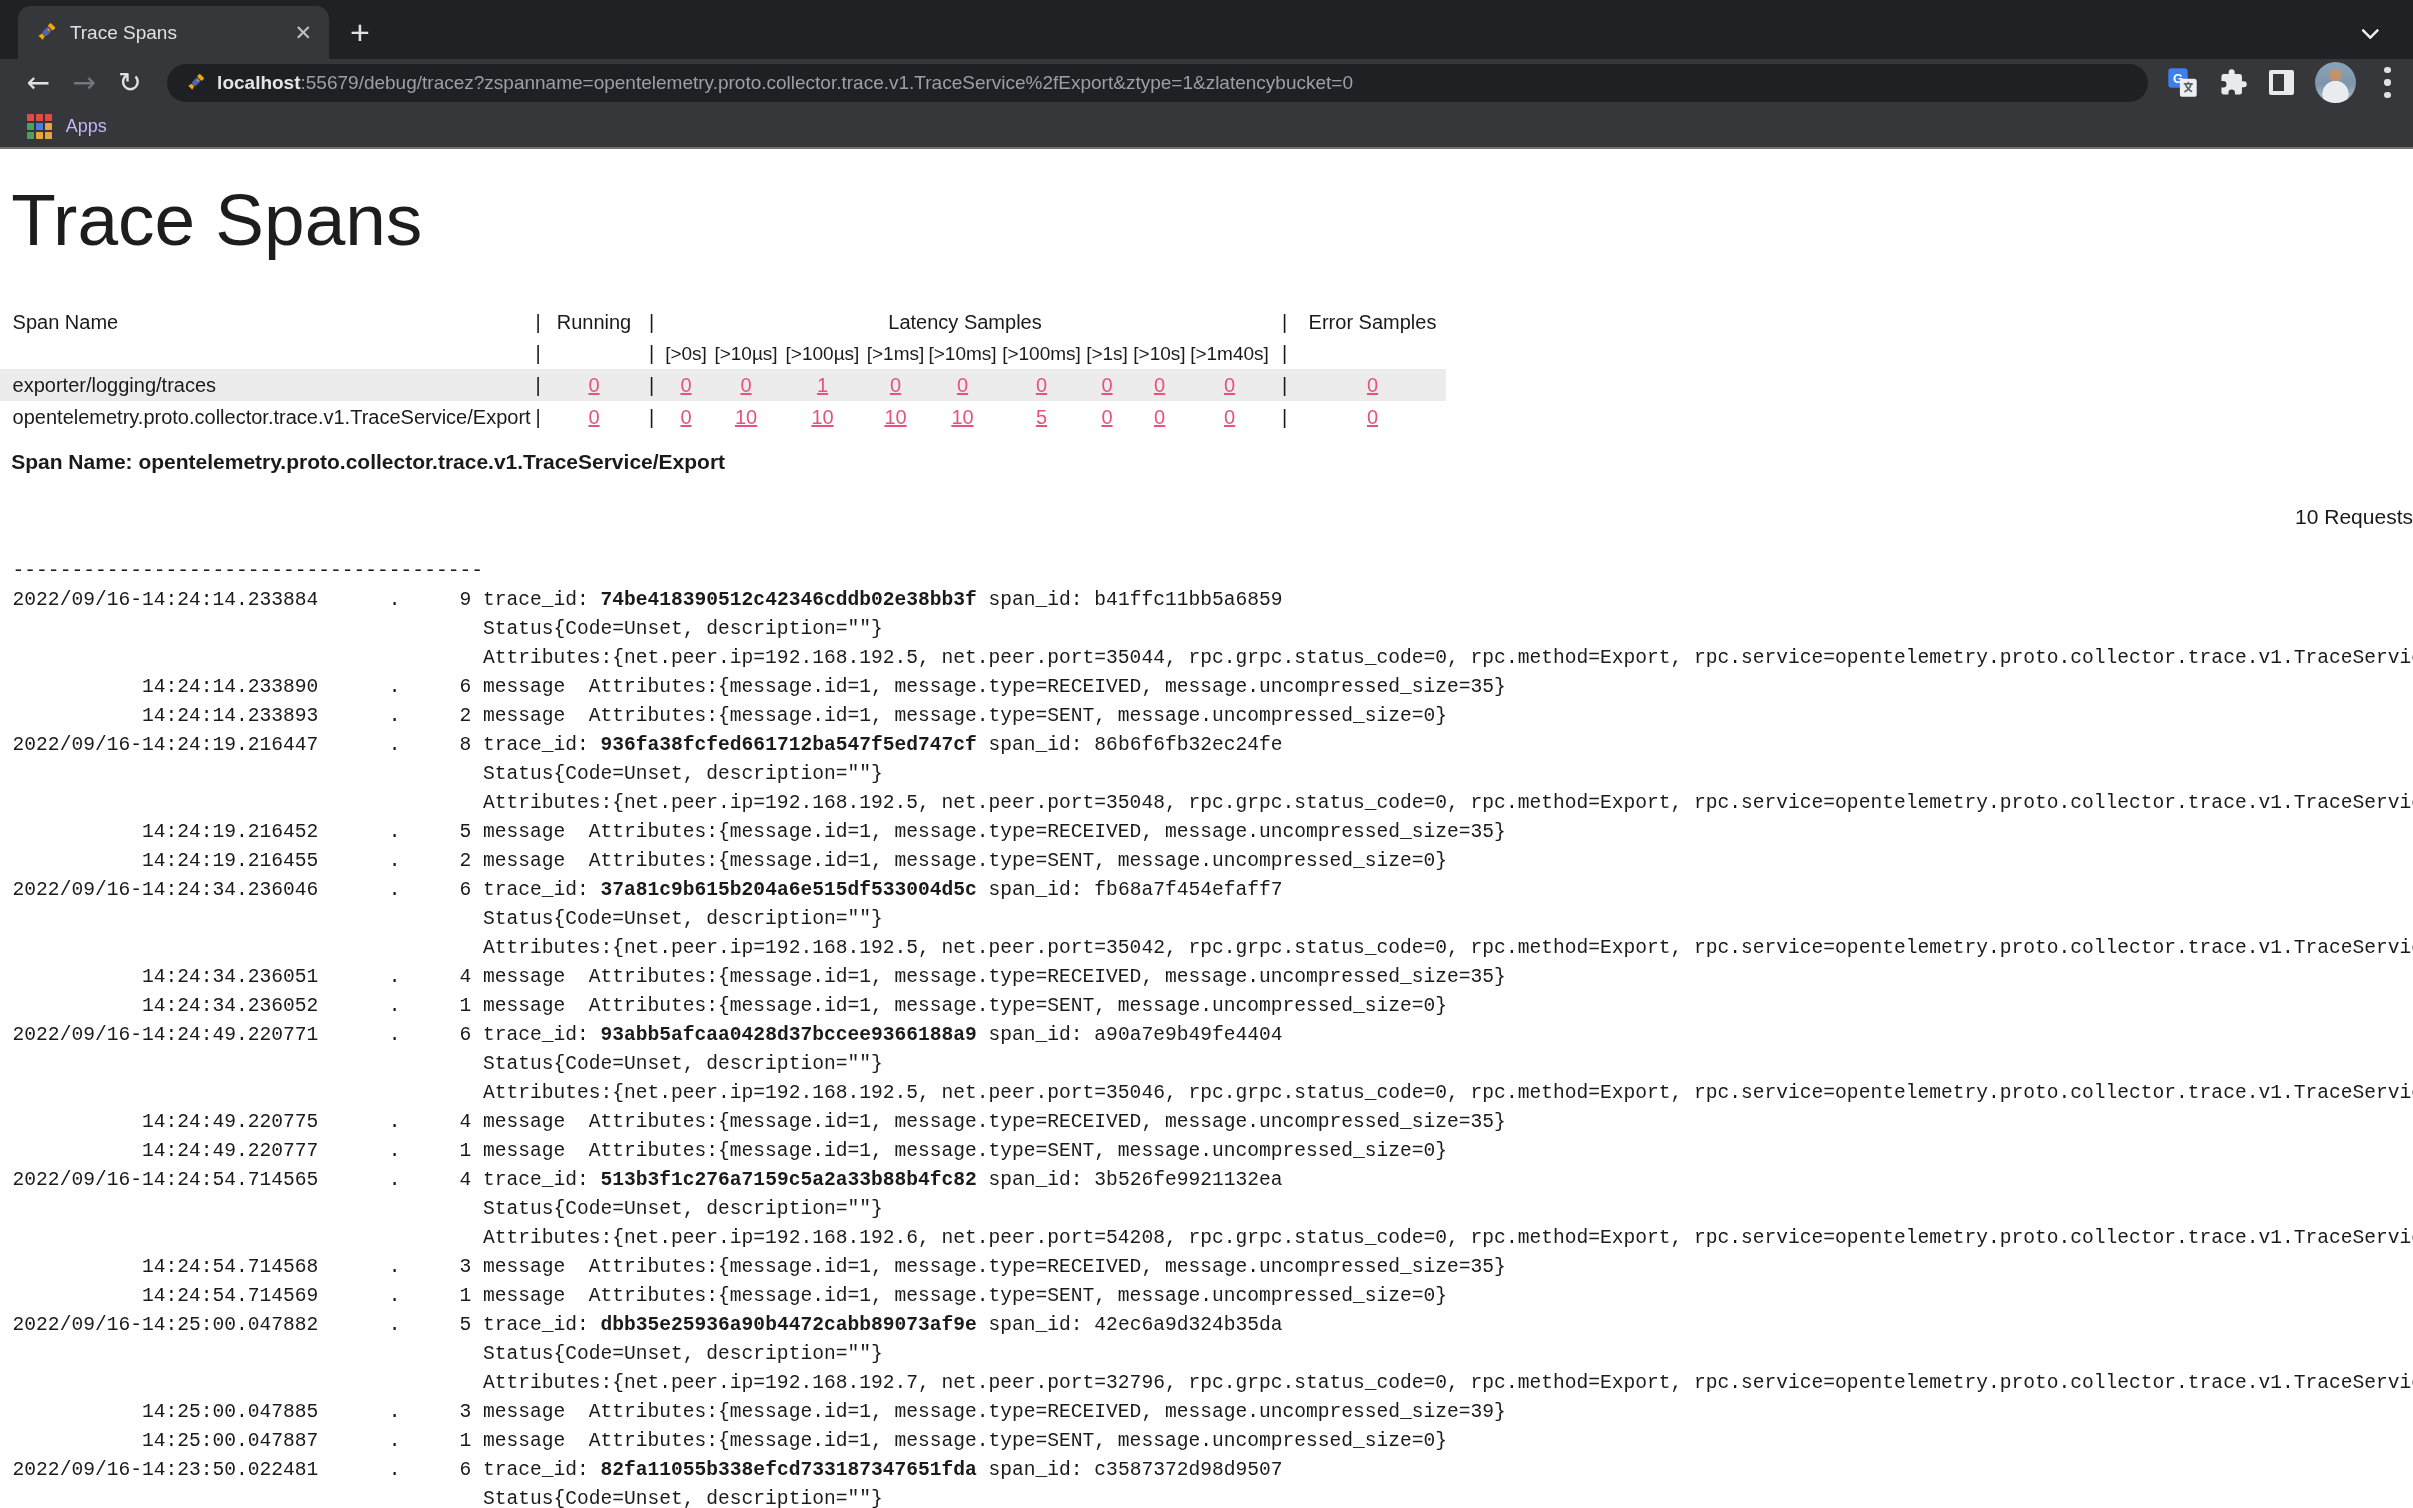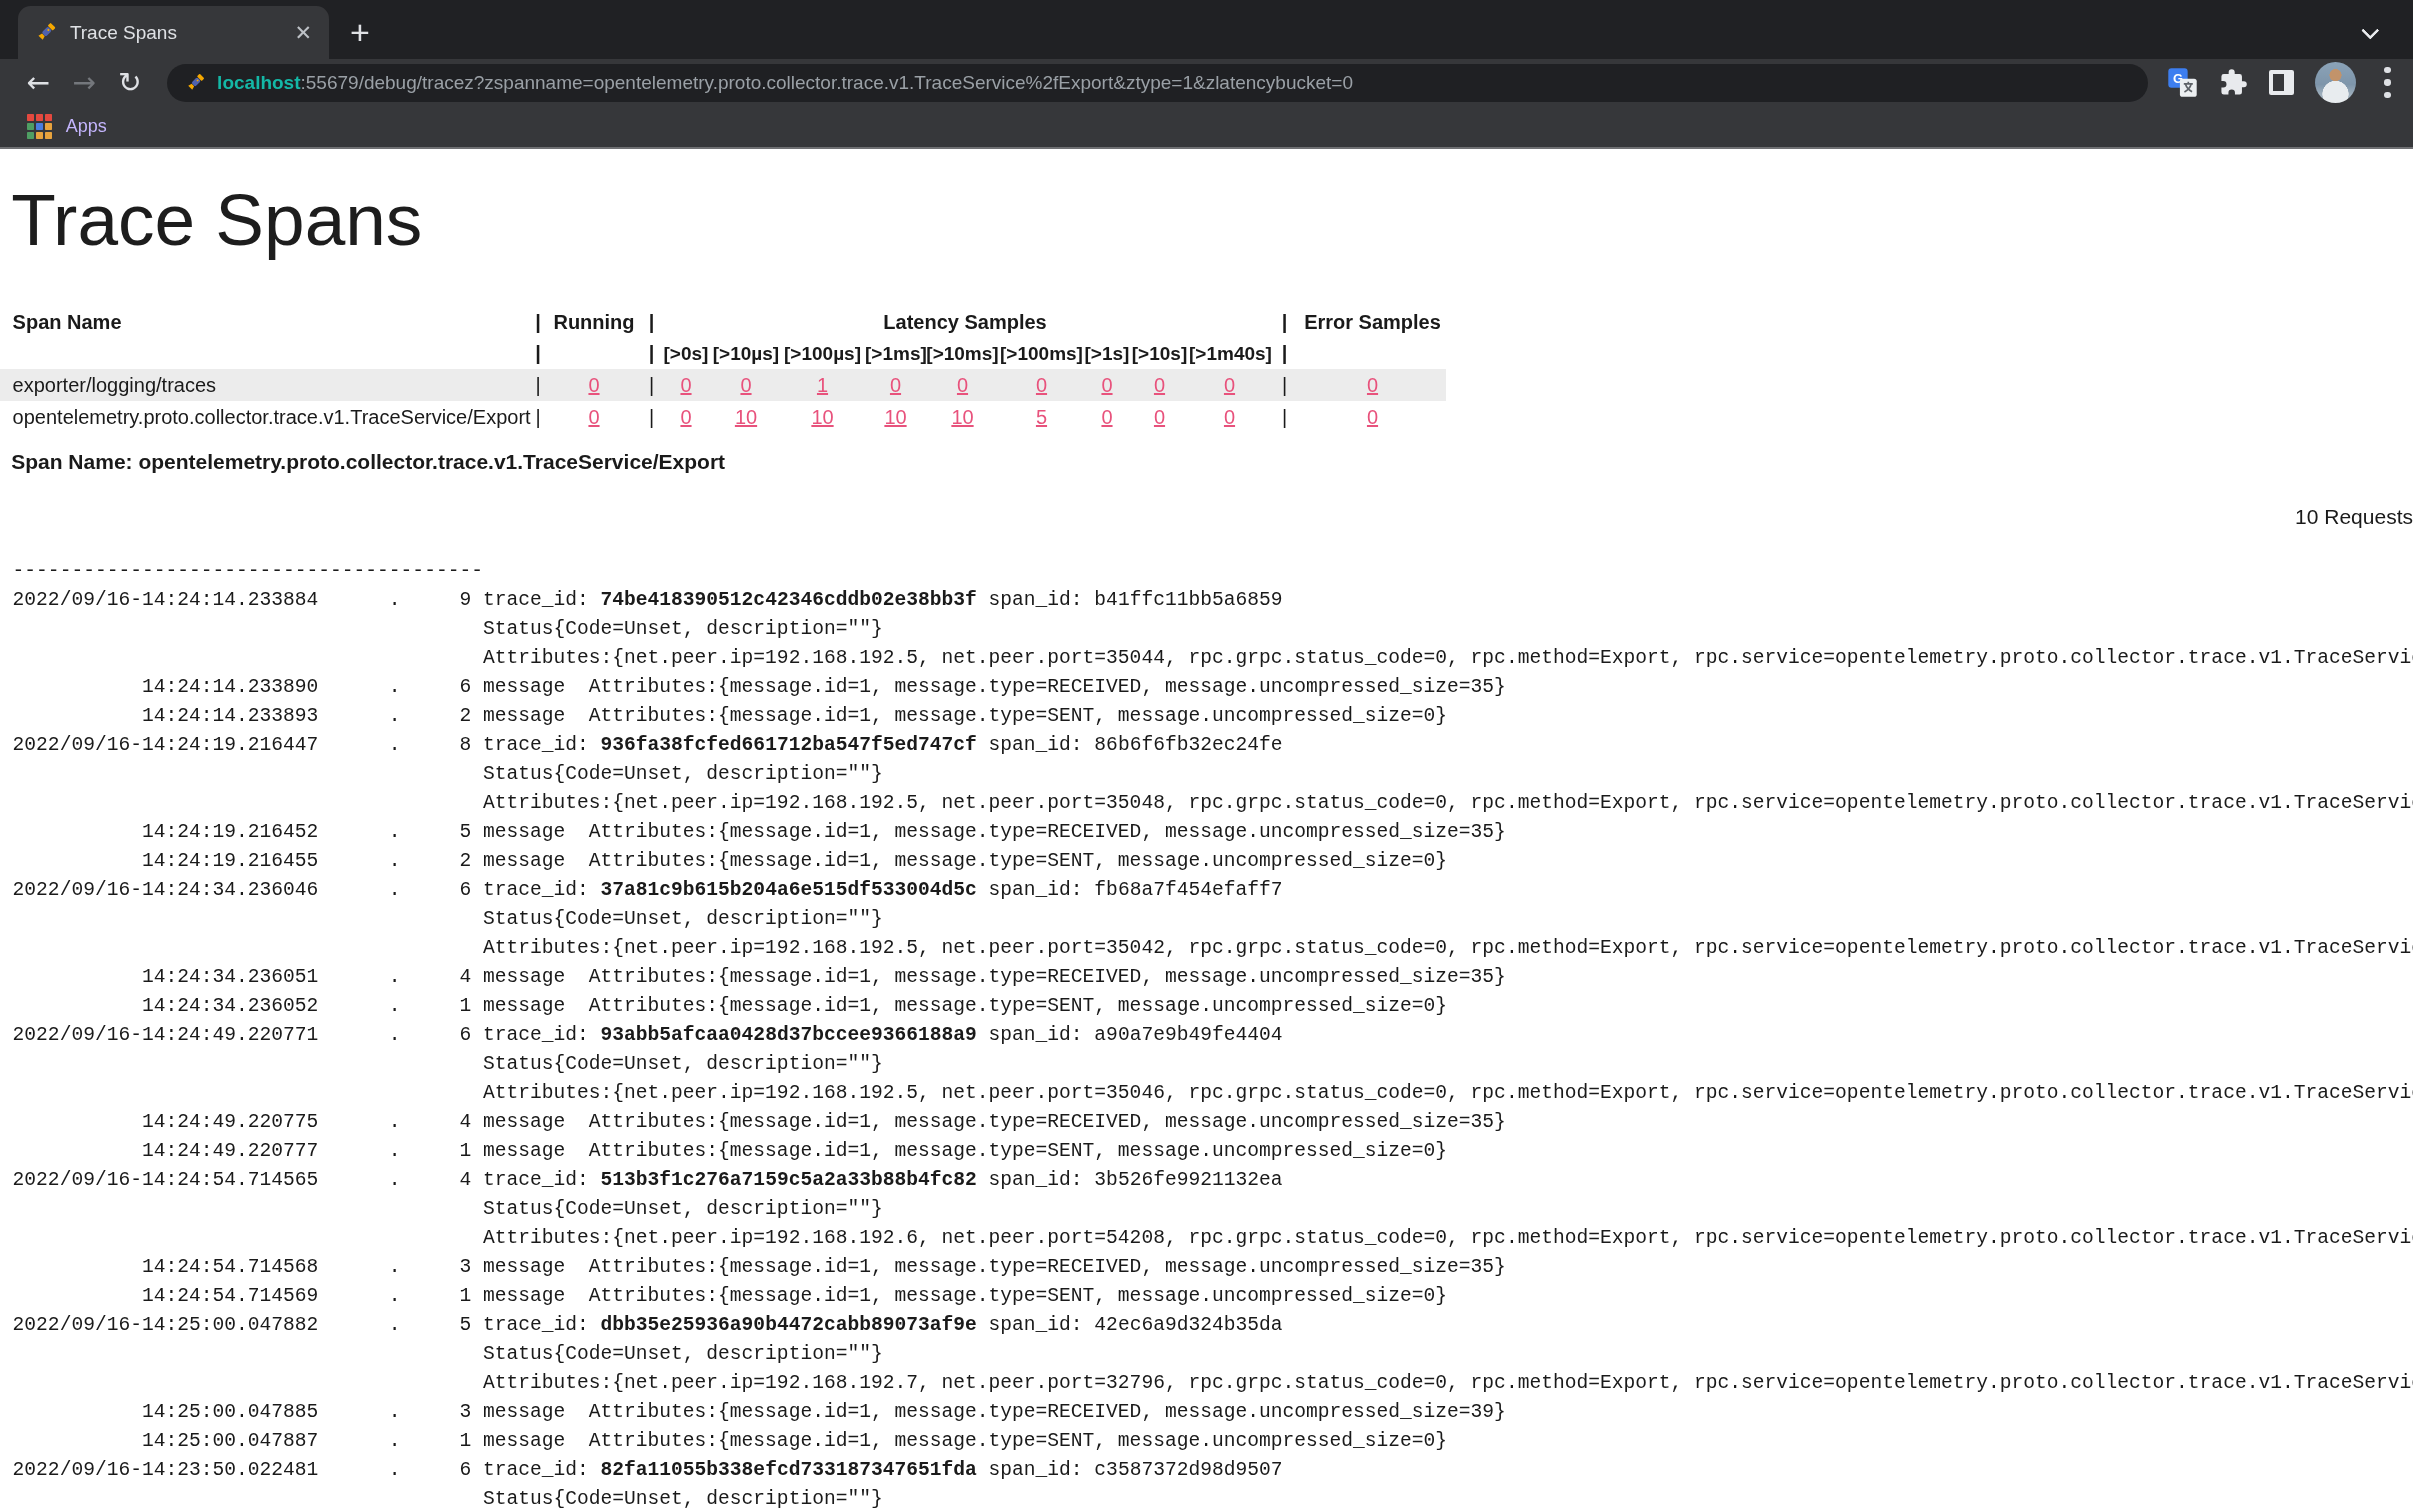--- a/index.html
+++ b/index.html
@@ -15,21 +15,21 @@
   .newtab { color: #dfe1e5; font-size: 34px; font-weight: 300; margin: 0 0 9.8px 21px; line-height: 1; }
   .strip-chev { position: absolute; right: 36px; top: 24px; width: 12.6px; height: 12.6px;
     border-right: 3.5px solid #e8eaed; border-bottom: 3.5px solid #e8eaed; transform: rotate(45deg); border-radius: 1.4px; }
 
   .toolbar { height: 47px; background: #36373a; display: flex; align-items: center; padding: 0 15.4px; }
   .navbtn { font-family: "DejaVu Sans", sans-serif; font-size: 28px; color: #dfe1e5; margin: 0 11.2px; line-height: 1; }
   .navbtn.disabled { color: #74777c; }
   .urlbar { flex: 1; height: 38px; background: #1f2023; border-radius: 19px; margin: 0 14px;
     display: flex; align-items: center; padding: 0 18px; gap: 11.2px; overflow: hidden; }
   .url-text { font-size: 19px; white-space: nowrap; }
-  .url-host { color: #14b8a6; }
+  .url-host { color: #e5e5e5; }
   .url-rest { color: #9aa0a6; }
   .tool-icons { display: flex; align-items: center; gap: 21px; margin-left: 5.6px; }
   .sidepanel { width: 25px; height: 25px; border: 4.9px solid #e8eaed; border-right-width: 10.5px; border-radius: 2.1px; }
   .avatar { width: 41px; height: 41px; border-radius: 50%;
     background:
       radial-gradient(circle at 50% 32%, #c2936a 0 17%, rgba(0,0,0,0) 18%),
       radial-gradient(circle at 50% 78%, #e8ecef 0 34%, rgba(0,0,0,0) 35%),
       linear-gradient(180deg, #8ba3b8 0%, #7e95aa 55%, #b9c4cc 100%); }
   .kebab { display: flex; flex-direction: column; gap: 6.3px; padding: 0 7px; }
   .kebab i { width: 6.3px; height: 6.3px; border-radius: 50%; background: #dfe1e5; }
@@ -38,21 +38,21 @@
     border-bottom: 2.1px solid #6f7073; }
   .appsgrid { display: grid; grid-template-columns: repeat(3, 7px); grid-auto-rows: 7px; gap: 2.1px; }
   .appsgrid i { border-radius: 0.7px; }
   .bm-label { color: #c4b5fd; font-size: 18px; }
 
   
   .page { padding: 0; }
   h1.pagetitle { font-size: 73px; font-weight: 400; color: #1d1d1d; margin: 29px 0 45px 11.2px; letter-spacing: 0; }
 
   table.summary { border-collapse: collapse; table-layout: fixed; width: 1446px; font-size: 20px; }
-  table.summary th { font-weight: bold; }
+  table.summary th { font-weight: normal; }
   table.summary th, table.summary td { padding: 0; text-align: center; white-space: nowrap; overflow: visible; }
   table.summary .name { text-align: left; padding-left: 12.6px; }
   table.summary tr.h1row { height: 32px; }
   table.summary tr.h2row { height: 31px; }
   table.summary tr.datarow { height: 32px; }
   table.summary tr.shade { background: #ececec; margin-top: 36px; }
   a.num { color: #e8527c; text-decoration: underline; cursor: pointer; }
   .bucketh { font-size: 19px; }
 
   p.spanname { font-weight: bold; font-size: 21px; margin: 17px 0 0 11.2px; }

